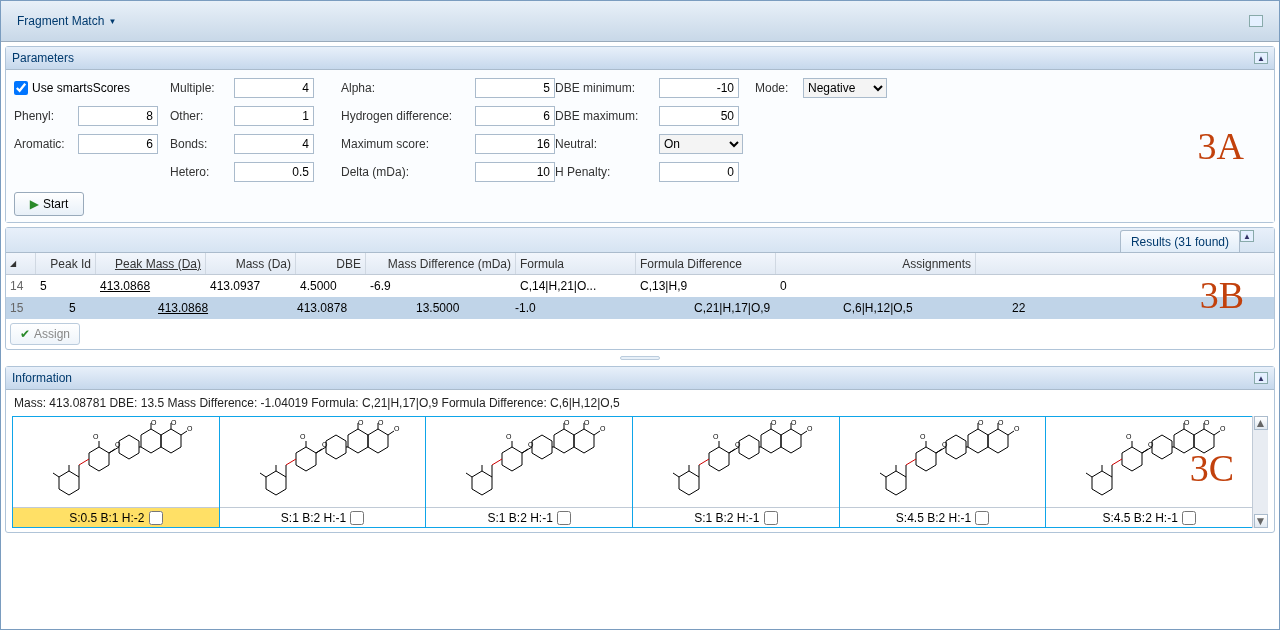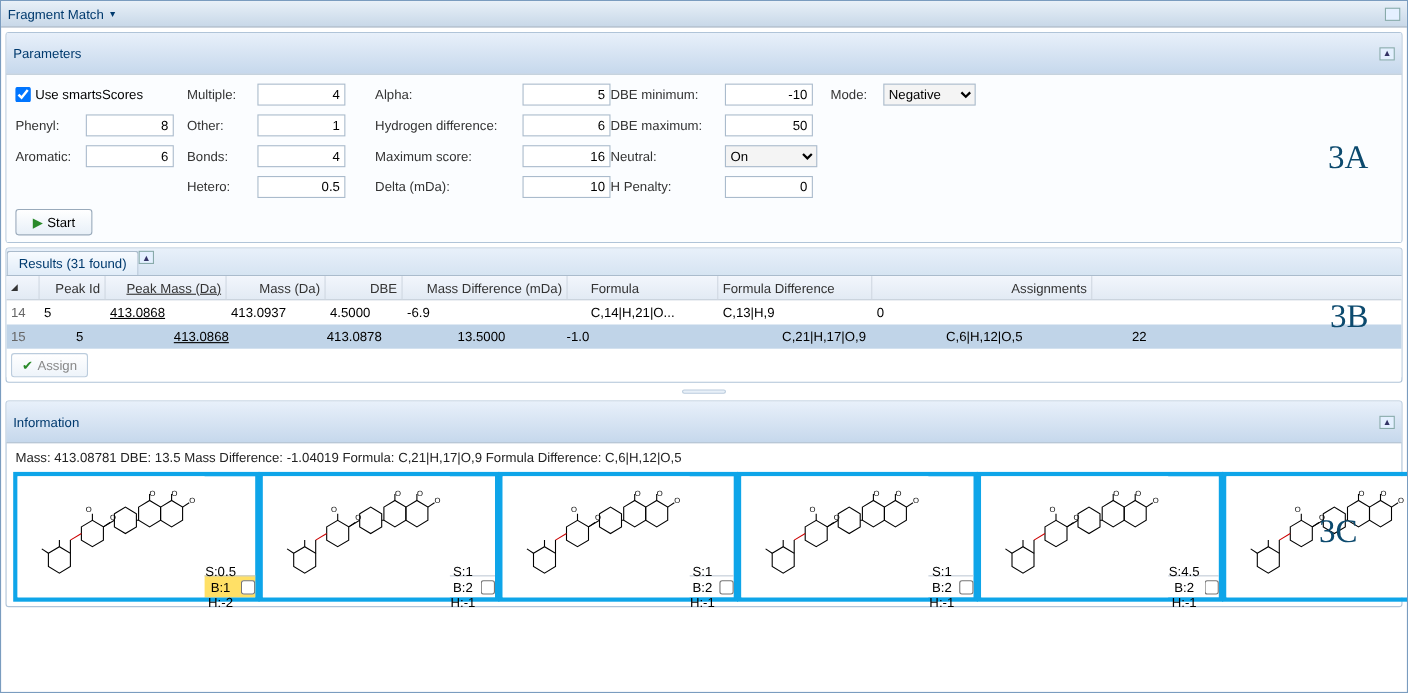--- a/index.html
+++ b/index.html
@@ -1,60 +1,60 @@
 <!DOCTYPE html>
 <html><head>
 <meta charset="utf-8">
 <style>
 * { box-sizing: border-box; margin: 0; padding: 0; font-family: "Segoe UI", Tahoma, sans-serif; font-size: 12px; }
 body { background: #fff; width: 1280px; height: 630px; overflow: hidden; border: 1px solid #7a9cbf; }
-.window-title { background: linear-gradient(#e8f0f8, #c8d8e8); height: 24px; display: flex; align-items: center; padding: 0 6px; border-bottom: 1px solid #9ab; justify-content: space-between; }
+.window-title { background: linear-gradient(#e8f0f8, #c8d8e8); height: 41px; display: flex; align-items: center; padding: 0 16px; border-bottom: 1px solid #9ab; justify-content: space-between; }
 .window-title .title-btn { color: #003a6e; font-size: 13px; display: flex; align-items: center; gap: 4px; cursor: pointer; }
 .window-title .title-btn .dd { font-size: 8px; }
 .window-title .min-icon { width: 14px; height: 12px; border: 1px solid #8aa; background: #e4f0ff; }
 .panel { margin: 4px; border: 1px solid #b0c4d8; border-radius: 3px; }
-.panel-header { background: linear-gradient(#e8f0fa, #c6d8ec); height: 38px; display: flex; align-items: center; justify-content: space-between; padding: 0 6px; color: #003a6e; font-size: 13px; border-bottom: 1px solid #abc; }
+.panel-header { background: linear-gradient(#e8f0fa, #c6d8ec); height: 23px; display: flex; align-items: center; justify-content: space-between; padding: 0 6px; color: #003a6e; font-size: 13px; border-bottom: 1px solid #abc; }
 .panel-header .collapse { width: 14px; height: 12px; border: 1px solid #8aa; background: #e4f0ff; display:flex; align-items:center; justify-content:center; font-size:8px; color:#336; }
 .panel-body { padding: 6px 8px; background: #fbfdff; position: relative; }
 .param-grid { display: flex; gap: 0; }
 .col { display: flex; flex-direction: column; gap: 4px; }
 .row { display: flex; align-items: center; gap: 4px; height: 24px; }
 .lbl { color: #333; width: 70px; }
 .lbl.w1 { width: 60px; }
 .lbl.w2 { width: 130px; }
 .lbl.w3 { width: 100px; }
 input.txt { height: 20px; border: 1px solid #abc; text-align: right; padding: 0 4px; background: #fff; }
 input.txt.w80 { width: 80px; }
 select.sel { height: 20px; border: 1px solid #abc; background: #f4f4f4; }
 .chk { width: 14px; height: 14px; }
 .start-btn { margin-top: 8px; height: 24px; width: 70px; border: 1px solid #9ab; background: linear-gradient(#fff,#e8f0f8); border-radius: 3px; display:flex; align-items:center; justify-content:center; gap:4px; cursor:pointer; }
 .start-btn .play { color:#2a8a2a; font-size:12px; }
-.big-label { position: absolute; right: 30px; top: 50%; transform: translateY(-50%); font-size: 30px; font-family: serif; color:#0c4a6e; }
+.big-label { position: absolute; right: 30px; top: 50%; transform: translateY(-50%); font-size: 38px; font-family: serif; color:#c2410c; }
 
 
 .tabbar { display:flex; padding-top:2px; background:linear-gradient(#e8f0fa,#d6e4f2); border-bottom:1px solid #abc; }
 .tab { padding:3px 10px; border:1px solid #abc; border-bottom:none; background:linear-gradient(#f8fbff,#e0ecf8); border-radius:3px 3px 0 0; color:#003a6e; font-size:13px; }
 .results-body { background:#fff; position:relative; }
 .grid-head, .grid-row { display:flex; align-items:center; height:22px; }
 .grid-head { background:linear-gradient(#f2f6fc,#e2eaf4); border-bottom:1px solid #c0cad6; font-size:11px; color:#333; }
 .grid-head .cell { border-right:1px solid #d0d8e2; padding:0 4px; height:100%; display:flex; align-items:center; }
 .grid-row .cell { padding:0 4px; font-size:12px; }
 .grid-row.sel { background:#c0d4e8;gap:29px; }
-.c0{width:30px;} .c1{width:60px;justify-content:flex-end;} .c2{width:110px;justify-content:flex-end;text-decoration:underline;} .c3{width:90px;justify-content:flex-end;} .c4{width:70px;justify-content:flex-end;} .c5{width:150px;justify-content:flex-end;} .c6{width:120px;margin-left:17px;} .c7{width:140px;} .c8{width:200px;justify-content:flex-end;}
+.c0{width:30px;} .c1{width:60px;justify-content:flex-end;} .c2{width:110px;justify-content:flex-end;text-decoration:underline;} .c3{width:90px;justify-content:flex-end;} .c4{width:70px;justify-content:flex-end;} .c5{width:150px;justify-content:flex-end;} .c6{width:120px;} .c7{width:140px;} .c8{width:200px;justify-content:flex-end;}
 .assign-btn { margin:4px; height:22px; width:70px; border:1px solid #bcd; background:linear-gradient(#fff,#eef4fa); border-radius:3px; display:flex; align-items:center; justify-content:center; gap:4px; color:#888; }
 .assign-btn .chkicon{color:#2a8a2a;}
 .results-body .big-label{ top:20px; transform:none; }
 
 .splitter { height:8px; display:flex; align-items:center; justify-content:center; }
 .splitter .grip { width:40px; height:4px; border:1px solid #bcd; border-radius:2px; background:#e8f0f8; }
 
 
 .info-line { padding:6px 8px; font-size:12px; color:#222; }
 .thumbs { display:flex; padding:0 6px 4px; gap:0; position:relative; }
-.thumb { flex:1; border:4px solid #0ea5e9; margin-right:-1px; display:flex; flex-direction:row;align-items:flex-end; }
+.thumb { flex:1; border:1px solid #0ea5e9; margin-right:-1px; display:flex; flex-direction:column; }
 .thumb-img { flex:1; height:110px; display:flex; align-items:center; justify-content:center; background:#fff; }
 .thumb-cap { height:20px; text-align:center; font-size:12px; display:flex; align-items:center; justify-content:center; gap:4px; border-top:1px solid #c0cad6; }
 .thumb-cap.hi { background:#ffe066; }
 .thumbs .big-label { right:40px; top:45%; }
 .scrollbar { width:16px; background:#e8ecf2; border-left:1px solid #c0cad6; display:flex; flex-direction:column; justify-content:space-between; align-items:center; font-size:8px; color:#666; }
 .scrollbar .sbtn{ width:14px;height:14px;border:1px solid #abc; background:linear-gradient(#fff,#e0e8f0); display:flex;align-items:center;justify-content:center; }
 
 
 svg.mol { width:170px; height:90px; }
 svg.mol line { stroke:#000; stroke-width:1; }
@@ -162,21 +162,21 @@
     </div>
     <div class="start-btn">
       <span class="play">▶</span>
       <span>Start</span>
     </div>
     <div class="big-label">3A</div>
   </div>
 </div>
 
 <div class="panel">
-  <div class="tabbar" style="justify-content:flex-start;padding-right:20px;">
+  <div class="tabbar" style="justify-content:flex-end;padding-right:20px;">
     <div class="tab"><span>Results (31 found)</span></div>
     <div class="collapse" style="width:14px;height:12px;border:1px solid #8aa;background:#e4f0ff;display:flex;align-items:center;justify-content:center;font-size:8px;color:#336;">▲</div>
   </div>
   <div class="results-body">
     <div class="grid-head">
       <div class="cell c0">
           <span style="font-size:8px;">◢</span>
         </div>
       <div class="cell c1">Peak Id</div>
       <div class="cell c2">Peak Mass (Da)</div>

